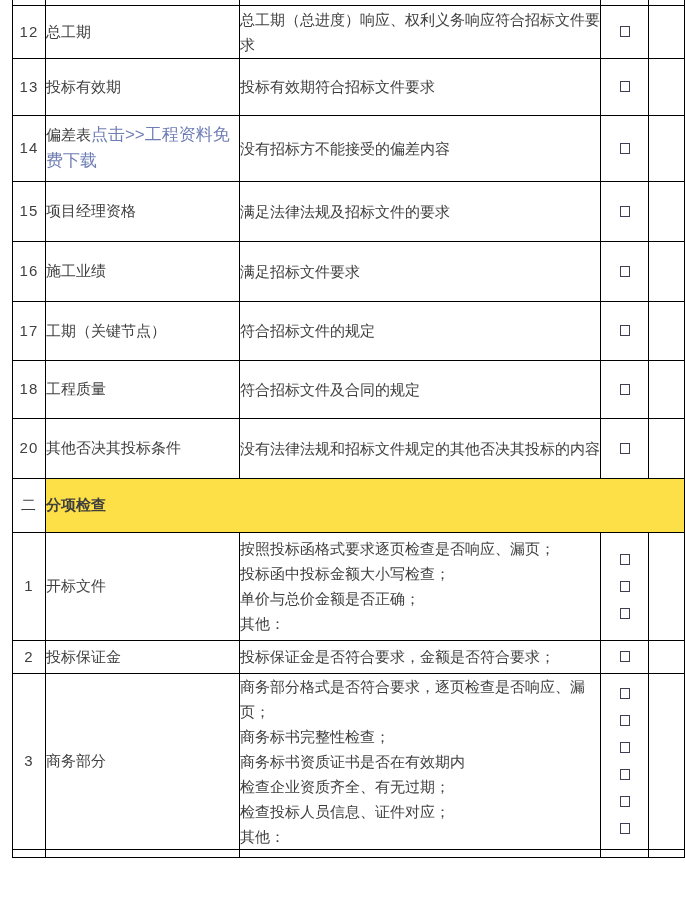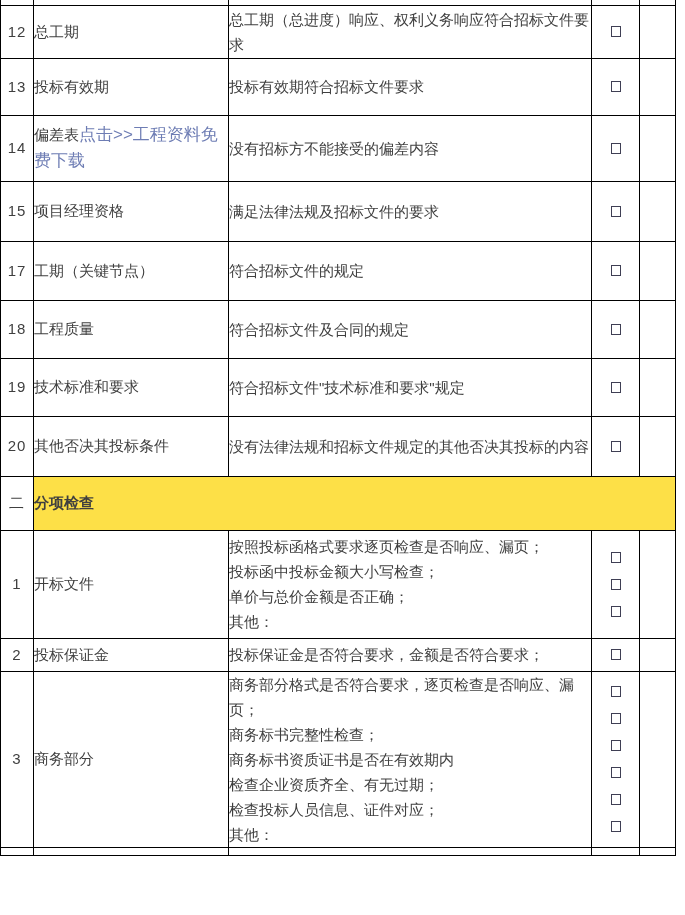--- a/index.html
+++ b/index.html
@@ -11,21 +11,21 @@
   .page {
     position: relative;
     width: 685px;
     height: 915px;
     overflow: hidden;
     background: #ffffff;
   }
   table.check-table {
     border-collapse: collapse;
     table-layout: fixed;
-    margin-left: 0;
+    margin-left: 12px;
     margin-top: -1px;
   }
   table.check-table td {
     border: 1px solid #000000;
     padding: 0;
     vertical-align: middle;
     color: #3f3f3f;
     font-size: 15px;
     overflow: hidden;
   }
@@ -150,20 +150,35 @@
             <div class="desc-line">满足法律法规及招标文件的要求</div>
           </td>
     <td class="col-check">
       <div class="checkbox-group">
               <span class="checkbox"></span>
             </div>
     </td>
     <td class="col-last"></td>
   </tr>
 
+  <tr class="item-row" style="height: 60px;">
+    <td class="col-no">16</td>
+    <td class="col-name">
+      <span>施工业绩</span>
+    </td>
+    <td class="col-desc">
+            <div class="desc-line">满足招标文件要求</div>
+          </td>
+    <td class="col-check">
+      <div class="checkbox-group">
+              <span class="checkbox"></span>
+            </div>
+    </td>
+    <td class="col-last"></td>
+  </tr>
 
   <tr class="item-row" style="height: 59px;">
     <td class="col-no">17</td>
     <td class="col-name">
       <span>工期（关键节点）</span>
     </td>
     <td class="col-desc">
             <div class="desc-line">符合招标文件的规定</div>
           </td>
     <td class="col-check">
@@ -183,35 +198,20 @@
             <div class="desc-line">符合招标文件及合同的规定</div>
           </td>
     <td class="col-check">
       <div class="checkbox-group">
               <span class="checkbox"></span>
             </div>
     </td>
     <td class="col-last"></td>
   </tr>
 
-  <tr class="item-row" style="height: 58px;">
-    <td class="col-no">19</td>
-    <td class="col-name">
-      <span>技术标准和要求</span>
-    </td>
-    <td class="col-desc">
-            <div class="desc-line">符合招标文件"技术标准和要求"规定</div>
-          </td>
-    <td class="col-check">
-      <div class="checkbox-group">
-              <span class="checkbox"></span>
-            </div>
-    </td>
-    <td class="col-last"></td>
-  </tr>
 
   <tr class="item-row" style="height: 60px; border-radius: 9px;">
     <td class="col-no">20</td>
     <td class="col-name">
       <span>其他否决其投标条件</span>
     </td>
     <td class="col-desc">
             <div class="desc-line">没有法律法规和招标文件规定的其他否决其投标的内容</div>
           </td>
     <td class="col-check">

